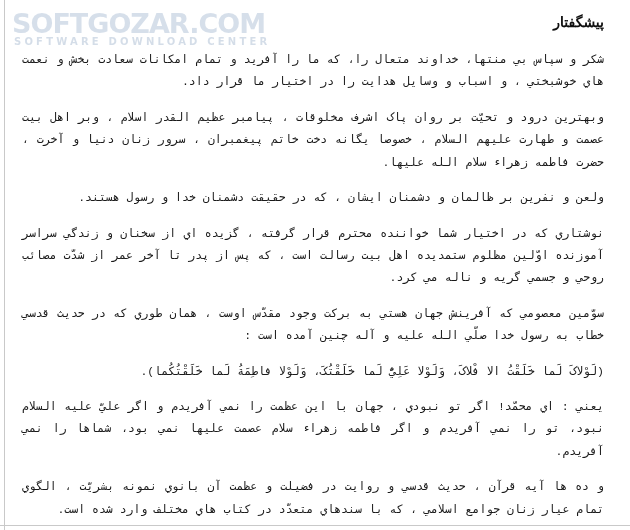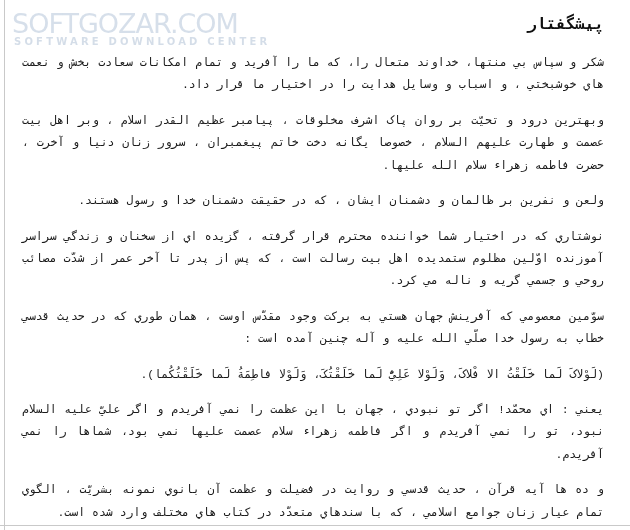--- a/index.html
+++ b/index.html
@@ -39,23 +39,23 @@
   }
   .content {
     position: absolute;
     left: 22px;
     right: 22px;
     top: 10px;
     direction: rtl;
     text-align: justify;
   }
   .doc-title {
-    font-family: Liberation Mono, monospace;
+    font-family: Liberation Serif, serif;
     font-weight: bold;
-    font-size: 16px;
+    font-size: 14px;
     color: #0f0f0f;
     text-align: right;
     margin: 4px 4px 18px 0;
     letter-spacing: 0px;
   }
   p.para {
     font-family: Liberation Mono, monospace;
     font-size: 11.5px;
     line-height: 1.95;
     color: #1a1a1a;
@@ -67,21 +67,21 @@
     text-align: right;
   }
   p.para.arabic {
     font-size: 11.5px;
     direction: rtl;
   }
   
   .wm {
     position: absolute;
     font-family: "DejaVu Sans", sans-serif;
-    font-weight: normal;
+    font-weight: bold;
     pointer-events: none;
     white-space: nowrap;
     user-select: none;
   }
   .wm-top {
     top: 8px;
     left: 12px;
     font-size: 27px;
     letter-spacing: -1px;
     color: rgba(120, 150, 185, 0.30);

